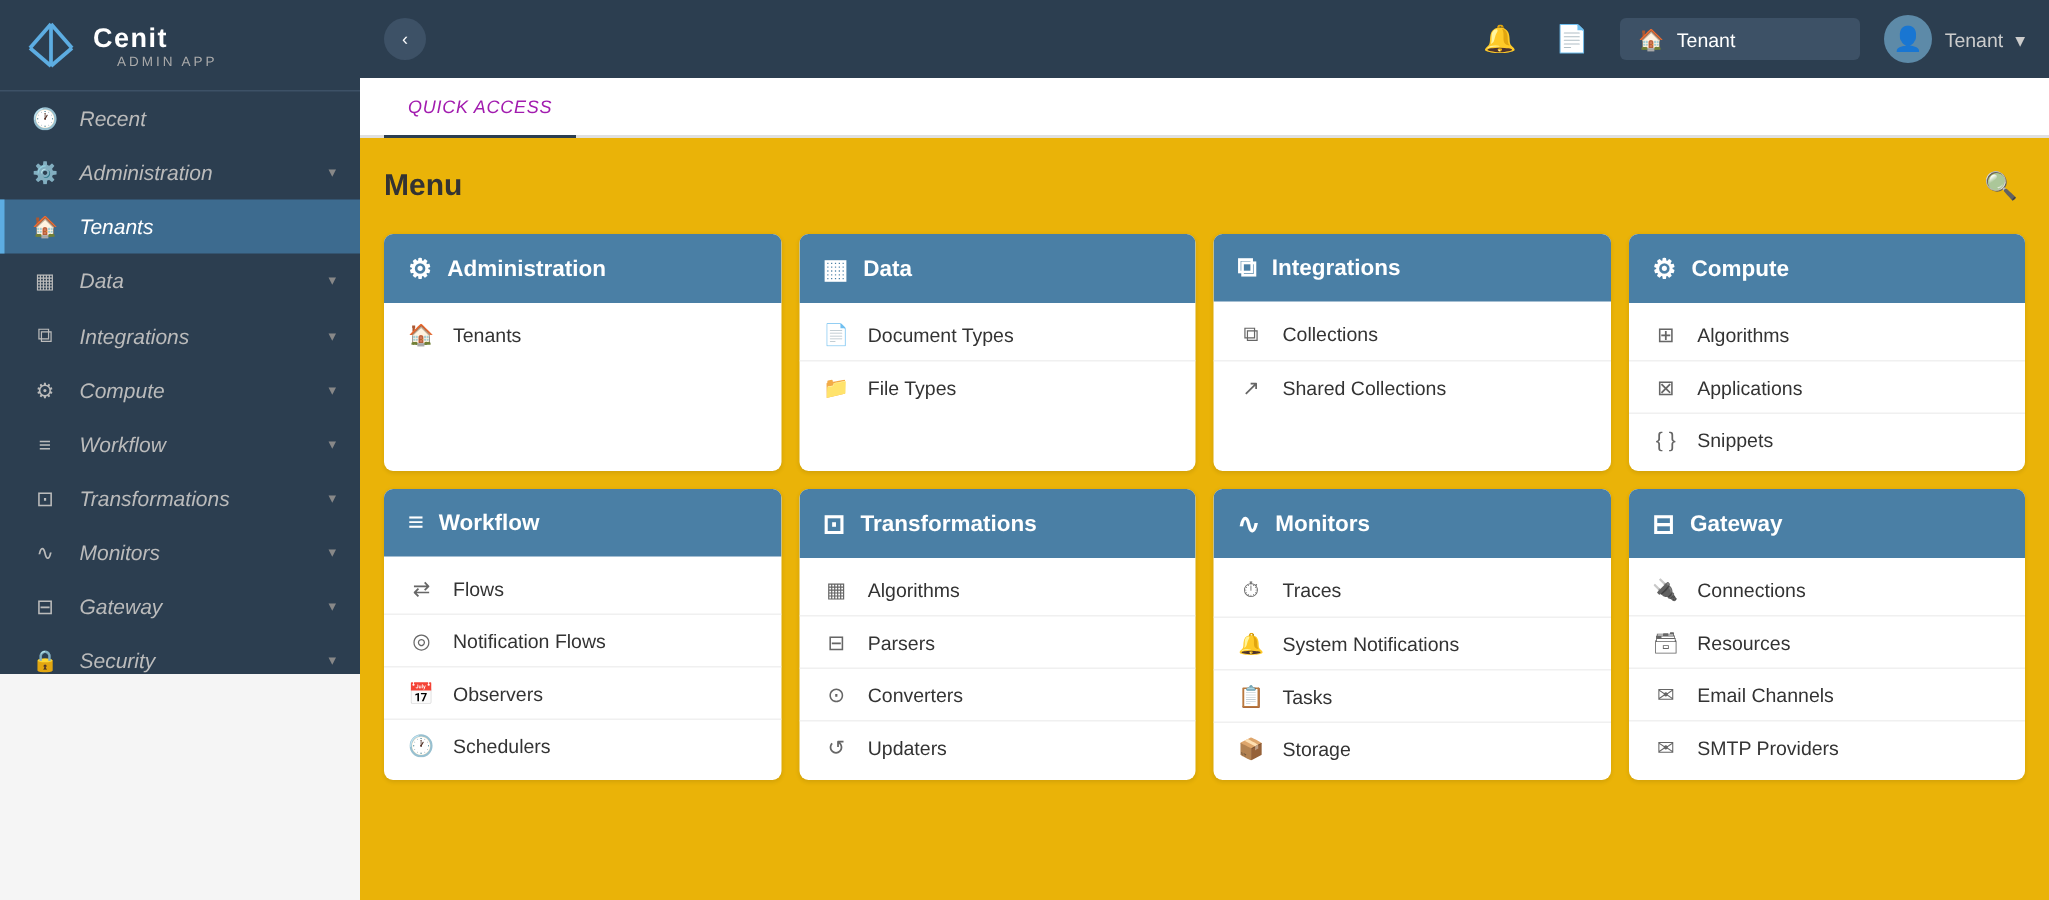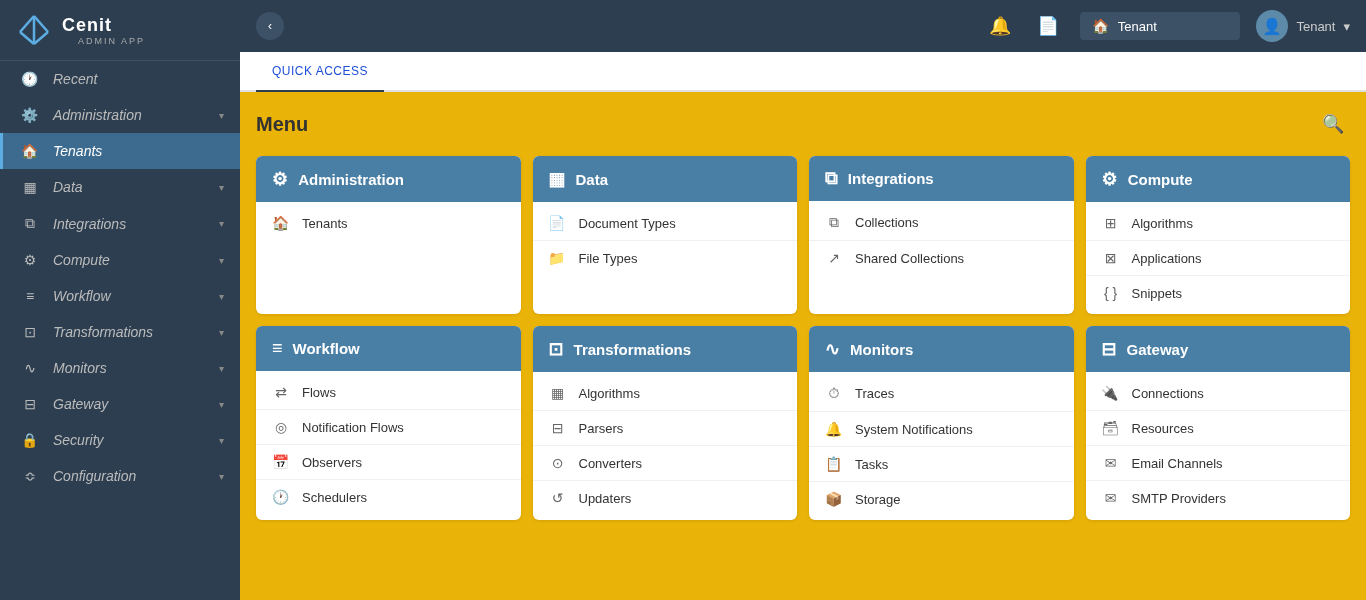--- a/index.html
+++ b/index.html
@@ -6,21 +6,21 @@
     body { font-family: 'Segoe UI', Arial, sans-serif; background: #f5f5f5; display: flex; height: 600px; overflow: hidden; }
 
     
     .sidebar {
       width: 240px;
       background: #2c3e50;
       color: #ccc;
       display: flex;
       flex-direction: column;
       flex-shrink: 0;
-      height: 600px;
+      height: 449px;
       overflow-y: auto;
     }
     .sidebar-logo {
       display: flex;
       align-items: center;
       padding: 12px 16px;
       border-bottom: 1px solid #3d5166;
       background: #2c3e50;
     }
     .logo-icon {
@@ -124,21 +124,21 @@
     .tab {
       padding: 12px 16px;
       font-size: 12px;
       color: #888;
       cursor: pointer;
       border-bottom: 2px solid transparent;
       margin-bottom: -2px;
       font-weight: 500;
       letter-spacing: 0.5px;
     }
-    .tab.active { color: #1d4ed8; border-bottom-color: #2c3e50; }
+    .tab.active { color: #a21caf; border-bottom-color: #2c3e50; font-style: italic; }
 
     
     .content {
       flex: 1;
       overflow-y: auto;
       padding: 16px;
       background: #eab308;
     }
     .content-header {
       display: flex;

